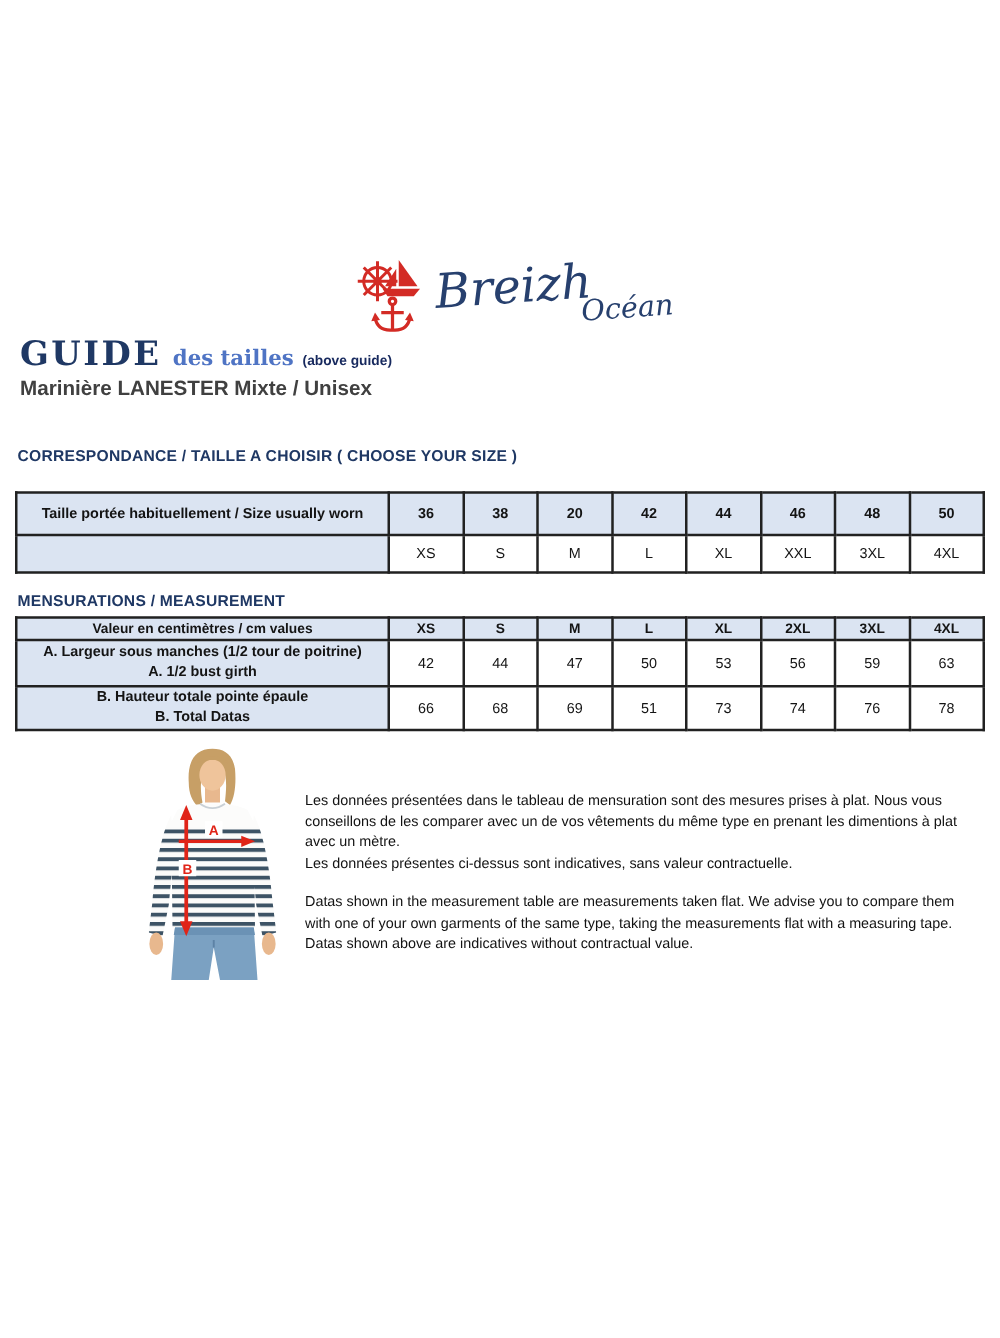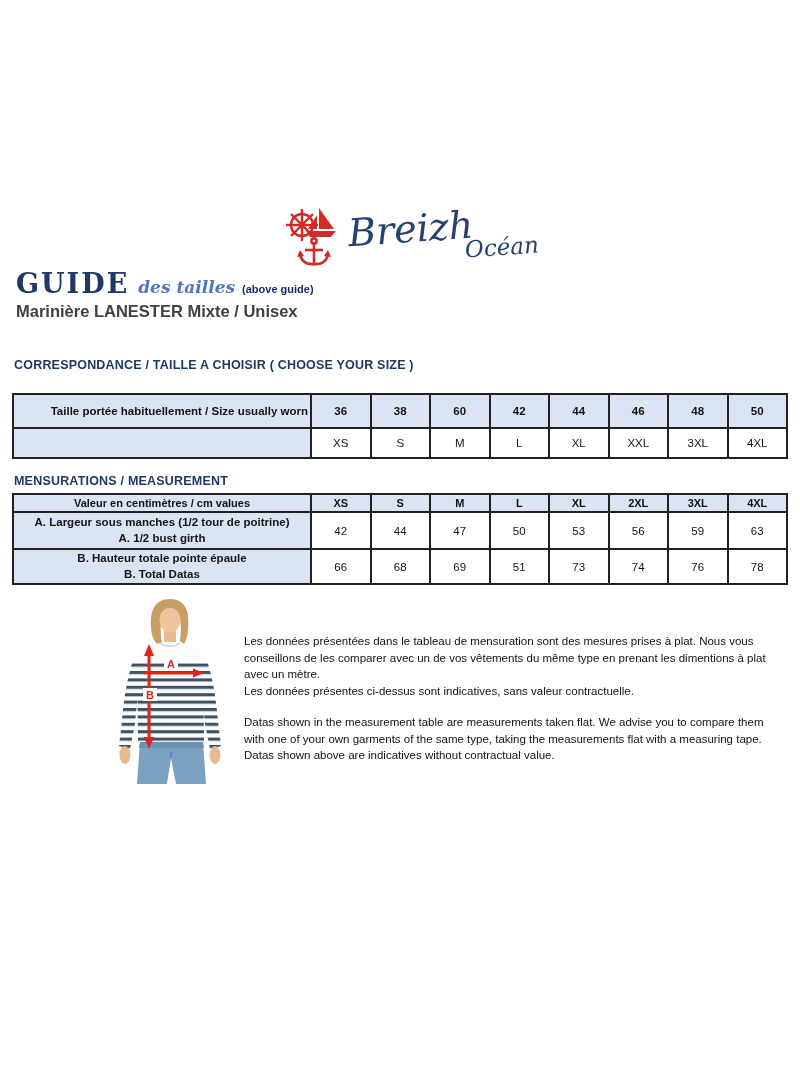--- a/index.html
+++ b/index.html
@@ -12,34 +12,34 @@
   .logo-icon { width:56px; height:66px; flex:0 0 auto; }
   .brand-text { display:flex; align-items:flex-start; margin-left:6px; margin-top:6px;
                 font-family:"DejaVu Serif", serif; font-style:italic; color:#27406e; }
   .brand-primary { font-size:38px; line-height:1; transform:rotate(-4deg); }
   .brand-secondary { font-size:23px; line-height:1; margin-left:-8px; margin-top:26px; transform:rotate(-4deg); }
 
   
   .guide-line { position:absolute; left:16px; top:270px; display:flex; align-items:baseline; }
   .guide-word { font-family:"DejaVu Serif", serif; font-weight:bold; font-size:27px; line-height:1;
                 color:#1f3864; letter-spacing:2px; }
-  .guide-sub { font-family:"DejaVu Serif", serif; font-style:italic; font-weight:bold; font-size:17px;
+  .guide-sub { font-family:"DejaVu Serif", serif; font-weight:bold; font-size:17px;
                color:#4f74c4; margin-left:9px; }
   .guide-note { font-size:11px; font-weight:bold; color:#17295e; margin-left:7px; }
   .product-title { position:absolute; left:16px; top:302px; font-size:16.5px; font-weight:bold; color:#404040; }
   .section-title { position:absolute; left:14px; font-size:12.5px; font-weight:bold; color:#1f3864; letter-spacing:0.2px; }
   .st1 { top:358px; } .st2 { top:474px; }
 
   
   table { border-collapse:collapse; table-layout:fixed; position:absolute; left:12px; width:776px; }
   .t1 { top:393px; } .t2 { top:493px; }
   td { border:2px solid #212121; text-align:center; vertical-align:middle;
        font-size:11.5px; color:#141414; padding:1px 2px; }
   .blue { background:#dbe4f2; }
-  .lbl { font-weight:bold;text-align:right; }
+  .lbl { font-weight:bold; }
   .t1 .r1 td { height:34px; font-weight:bold; }
   .t1 .r2 td { height:30px; }
   .t2 .hdr td { height:18px; font-weight:bold; font-size:11px; }
   .t2 .rA td { height:37px; }
   .t2 .rB td { height:35px; }
   .two-line span { display:block; font-weight:bold; line-height:1.35; }
 
   
   .photo { position:absolute; left:107px; top:596px; width:148px; height:188px; }
 
@@ -103,21 +103,21 @@
         <col>
         <col>
         <col>
         <col>
     </colgroup>
     <tbody>
         <tr class="r1">
       <td class="blue lbl">Taille portée habituellement / Size usually worn</td>
       <td class="blue">36</td>
       <td class="blue">38</td>
-      <td class="blue">60</td>
+      <td class="blue">20</td>
       <td class="blue">42</td>
       <td class="blue">44</td>
       <td class="blue">46</td>
       <td class="blue">48</td>
       <td class="blue">50</td>
     </tr>
     <tr class="r2">
       <td class="blue"></td>
       <td>XS</td>
       <td>S</td>

